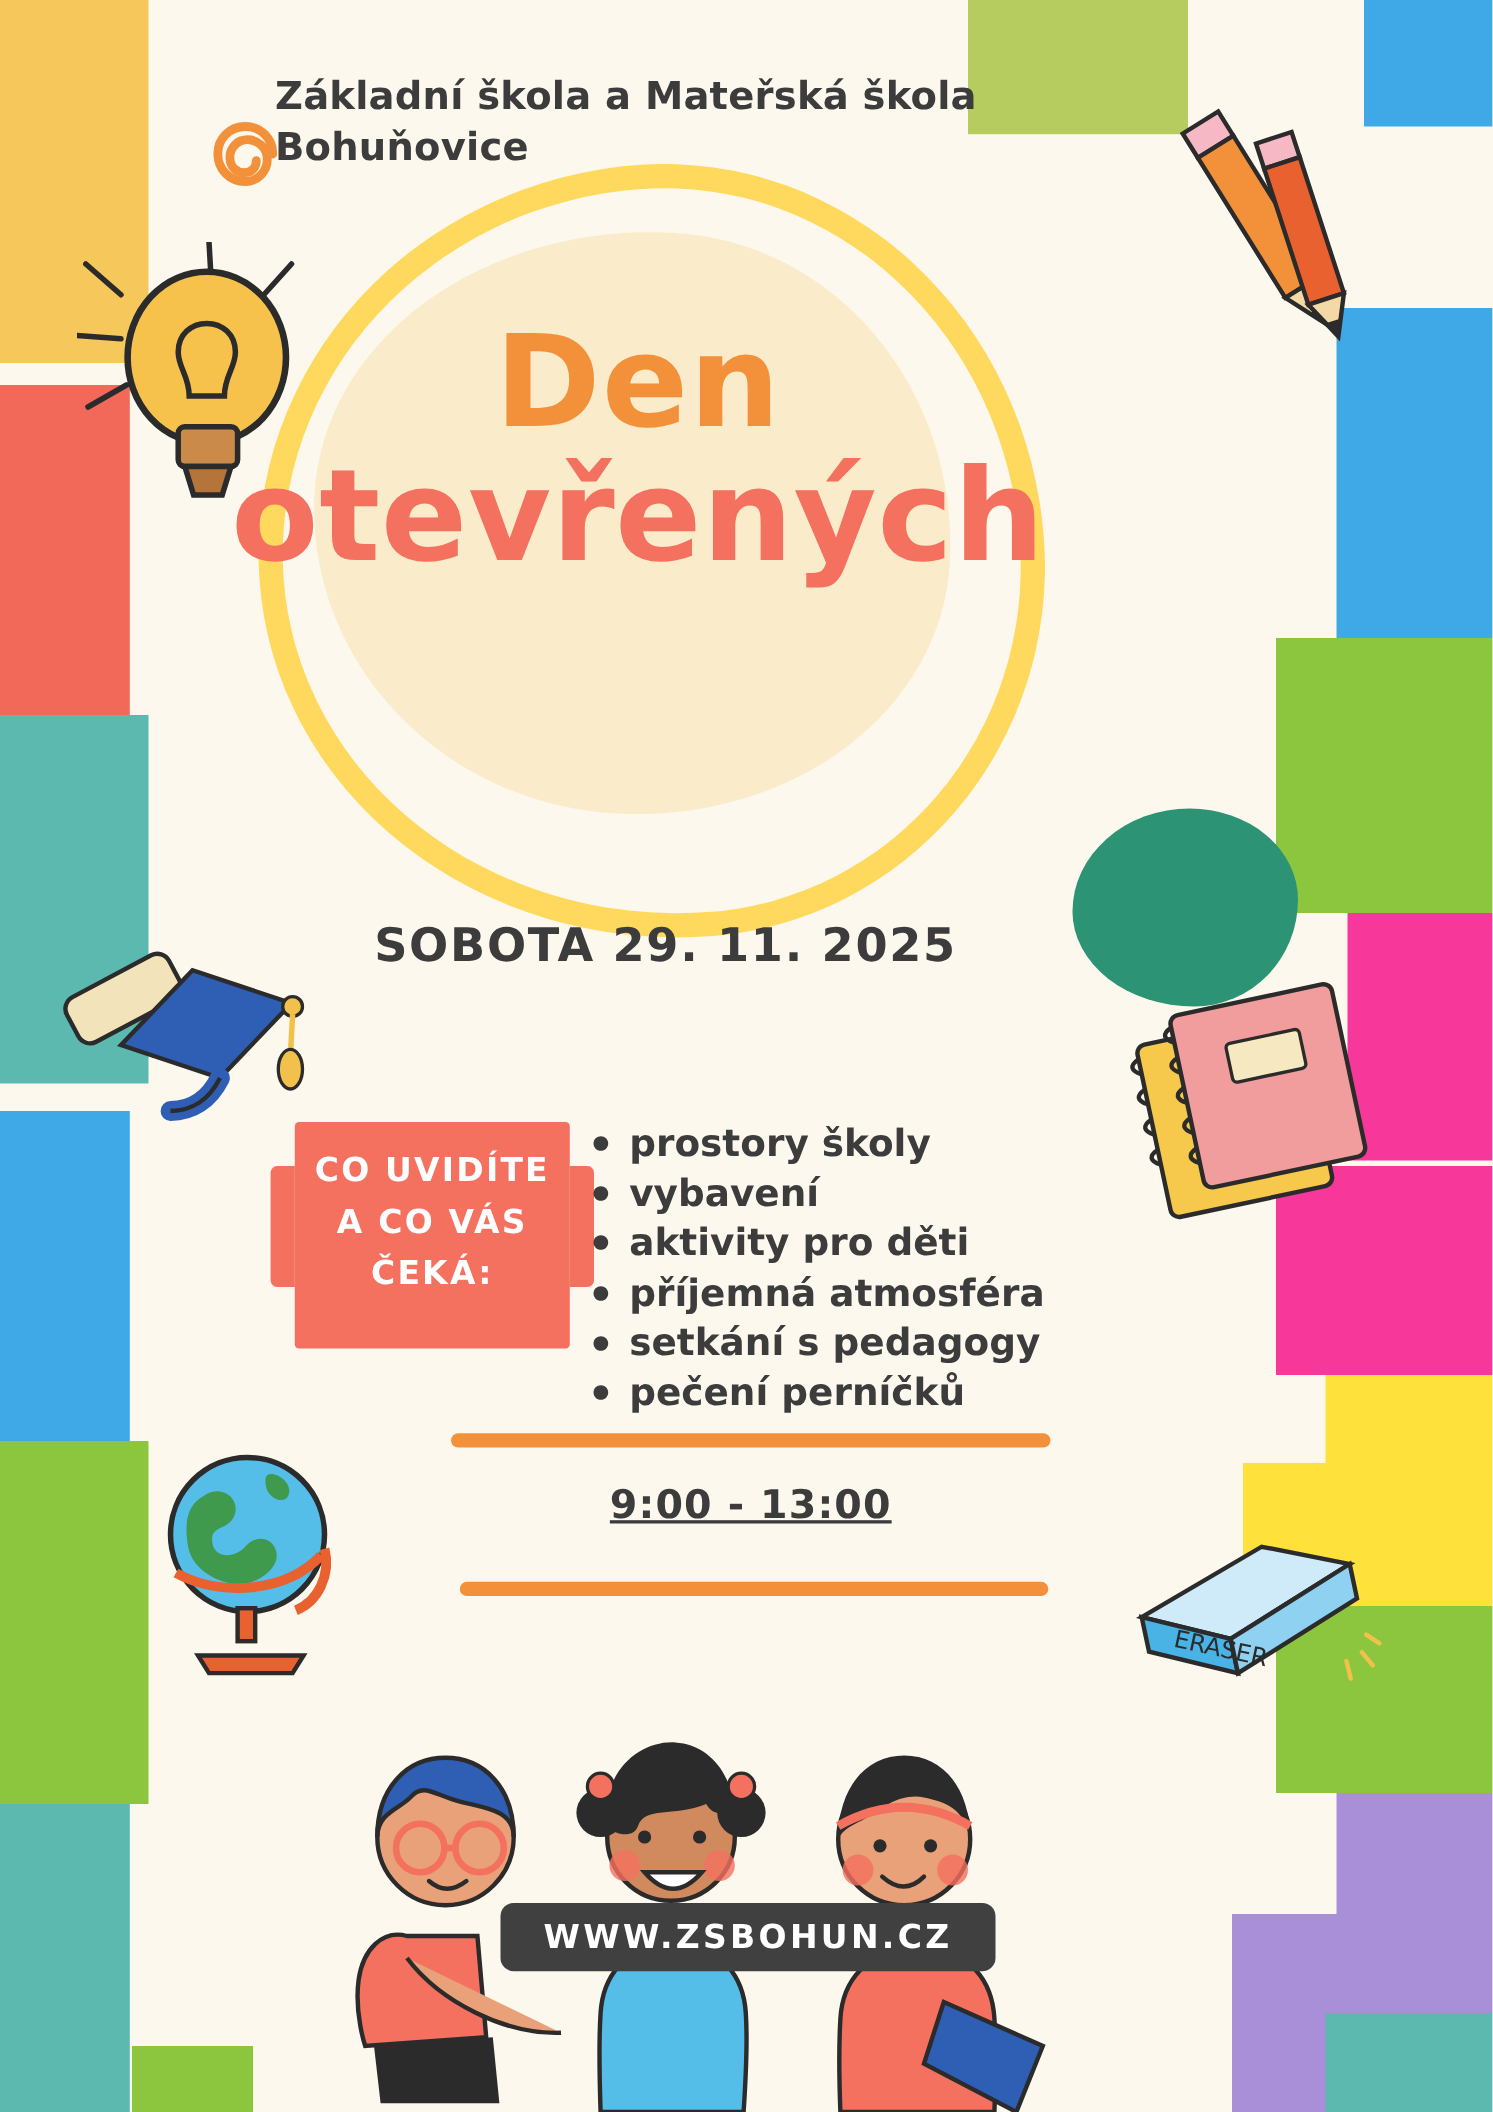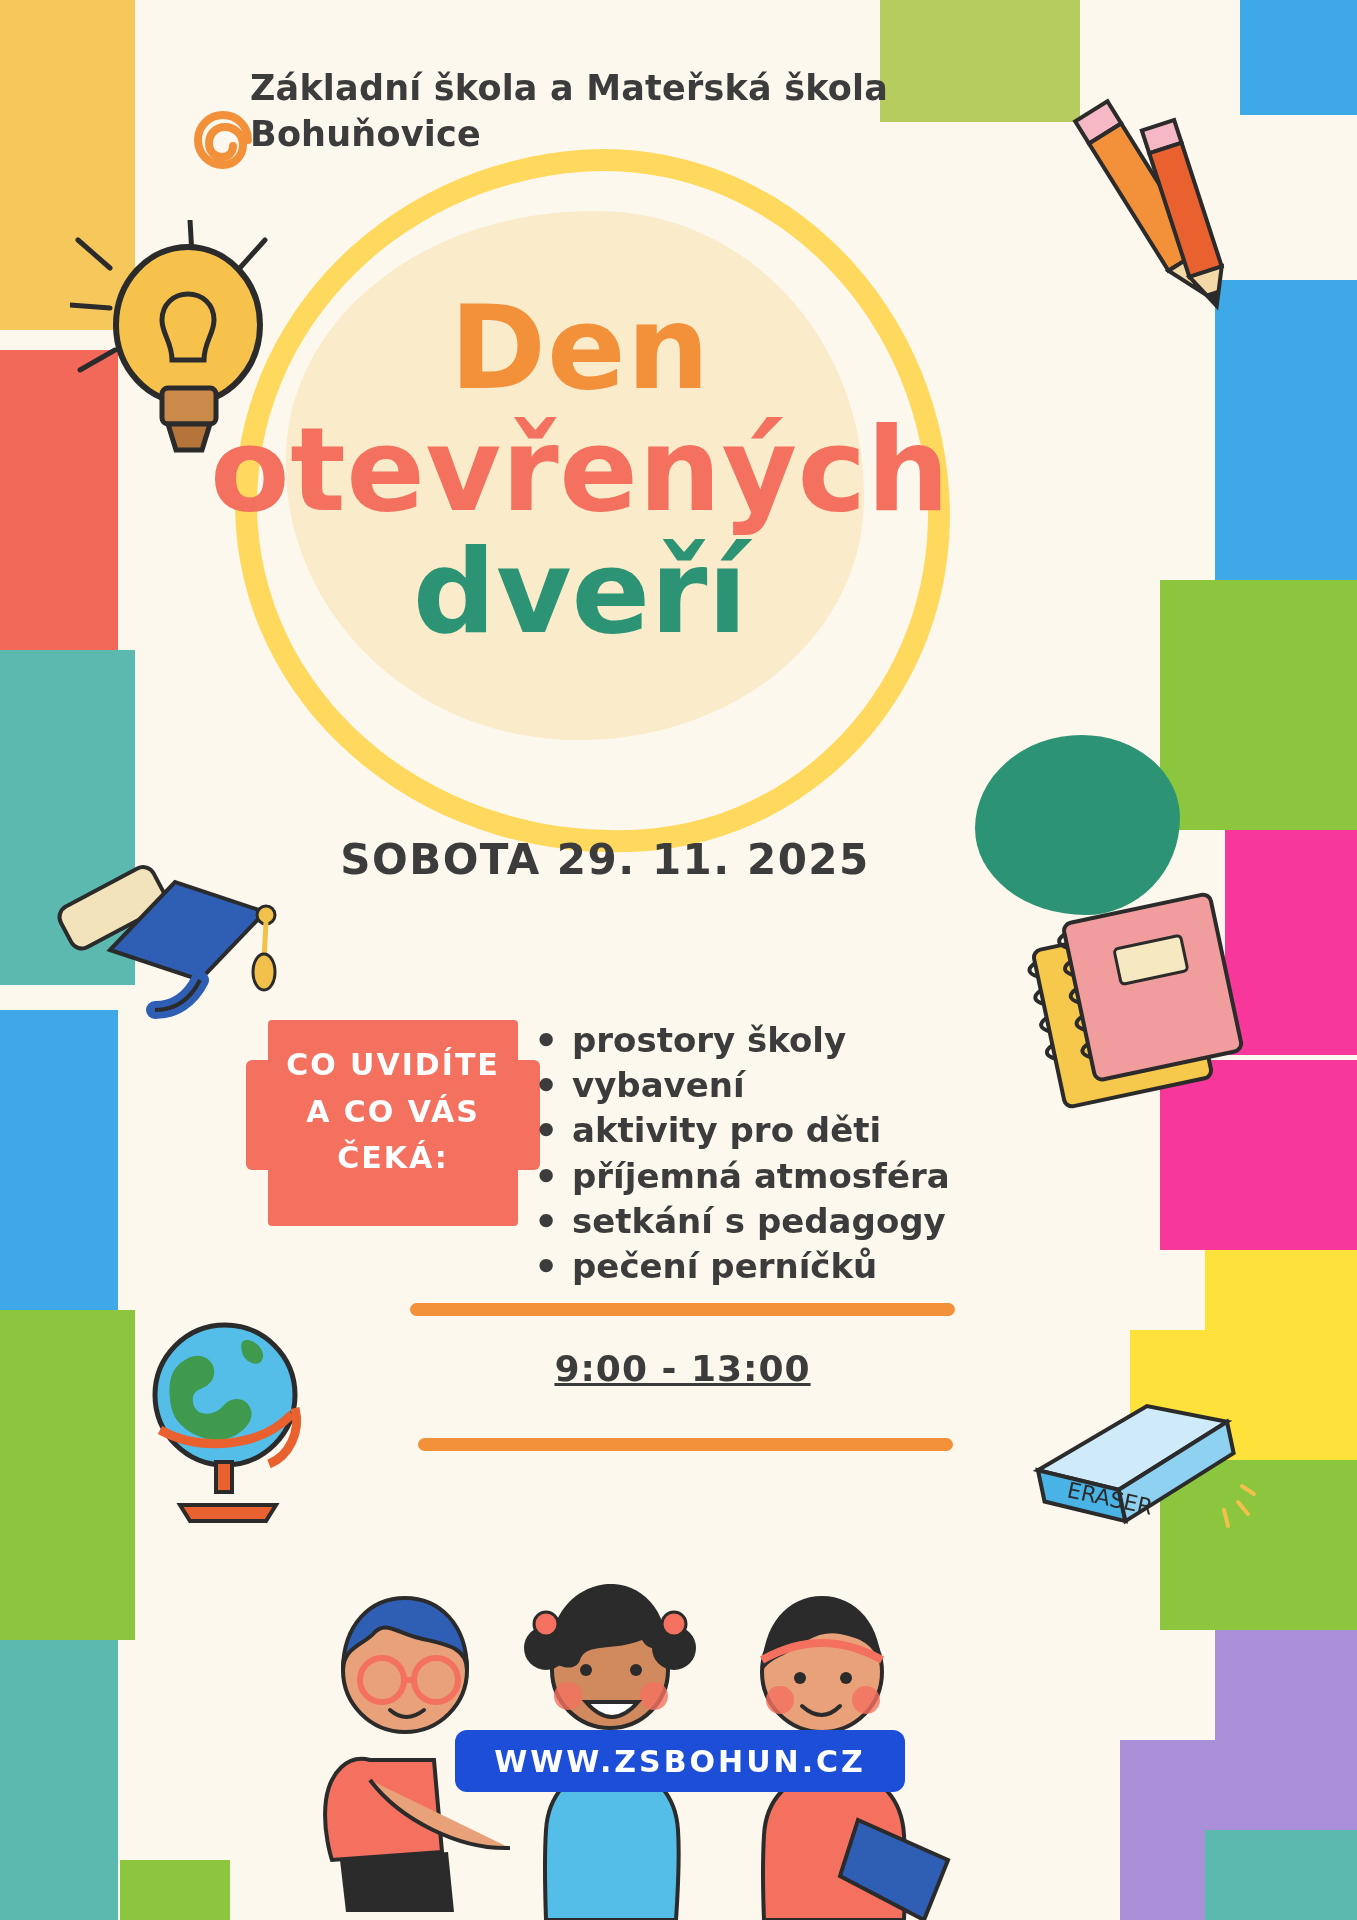--- a/index.html
+++ b/index.html
@@ -214,21 +214,21 @@
     text-decoration: underline;
   }
 
   
   .web-banner {
     position: absolute;
     left: 455px;
     top: 1730px;
     width: 450px;
     height: 62px;
-    background: #1d4ed8;
+    background: #404040;
     border-radius: 12px;
     display: flex;
     align-items: center;
     justify-content: center;
   }
   .web-banner span {
     color: #fff;
     font-weight: bold;
     font-size: 30px;
     letter-spacing: 3px;
@@ -397,21 +397,20 @@
     <circle cx="556" cy="180" r="14" fill="#f4705f" opacity="0.8"></circle>
     <path d="M492 186q20 18 38 0" fill="none" stroke="#2b2b2b" stroke-width="4" stroke-linecap="round"></path>
     <path d="M548 300l90 40-24 60-84-44z" fill="#2f5fb5" stroke="#2b2b2b" stroke-width="4"></path>
   </svg>
 
   <div class="school-title">Základní škola a Mateřská škola Bohuňovice</div>
 
   <div class="title-wrap">
     <div class="t-den">Den</div>
     <div class="t-otev">otevřených</div>
-    <div class="t-dveri">dveří</div>
   </div>
 
   <div class="date-line">SOBOTA 29. 11. 2025</div>
 
   <div class="badge">CO UVIDÍTE A CO VÁS ČEKÁ:</div>
 
   <ul class="bullets">
     <li>prostory školy</li>
     <li>vybavení</li>
     <li>aktivity pro děti</li>

